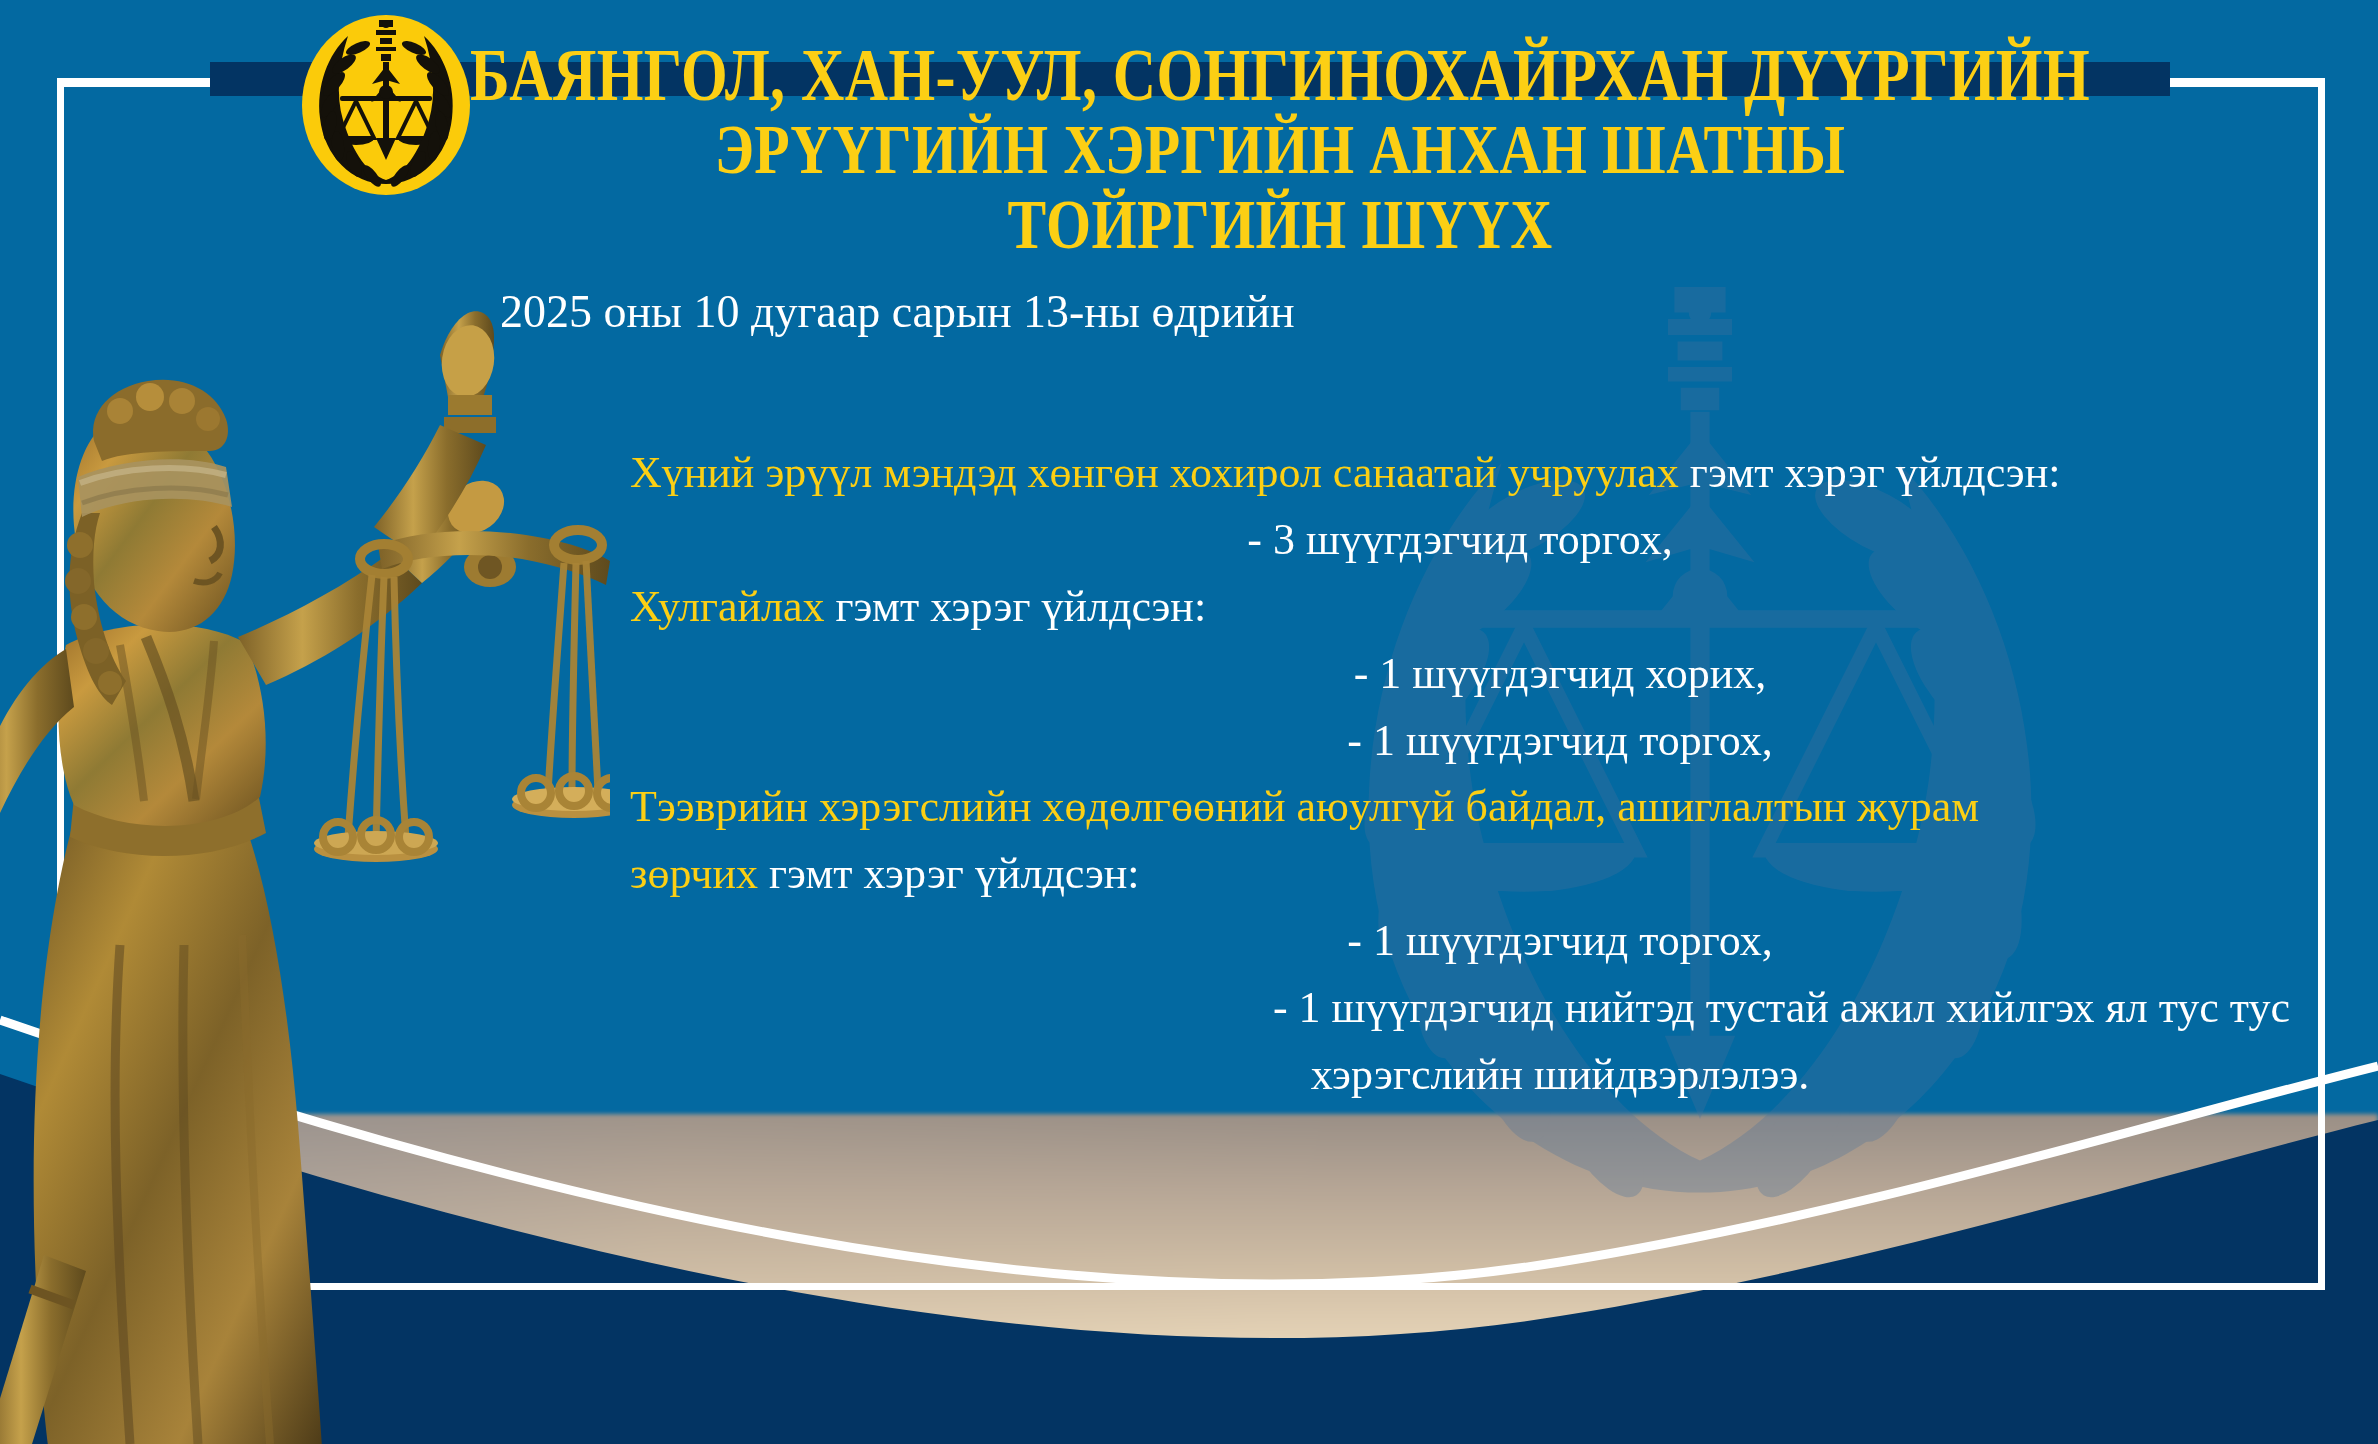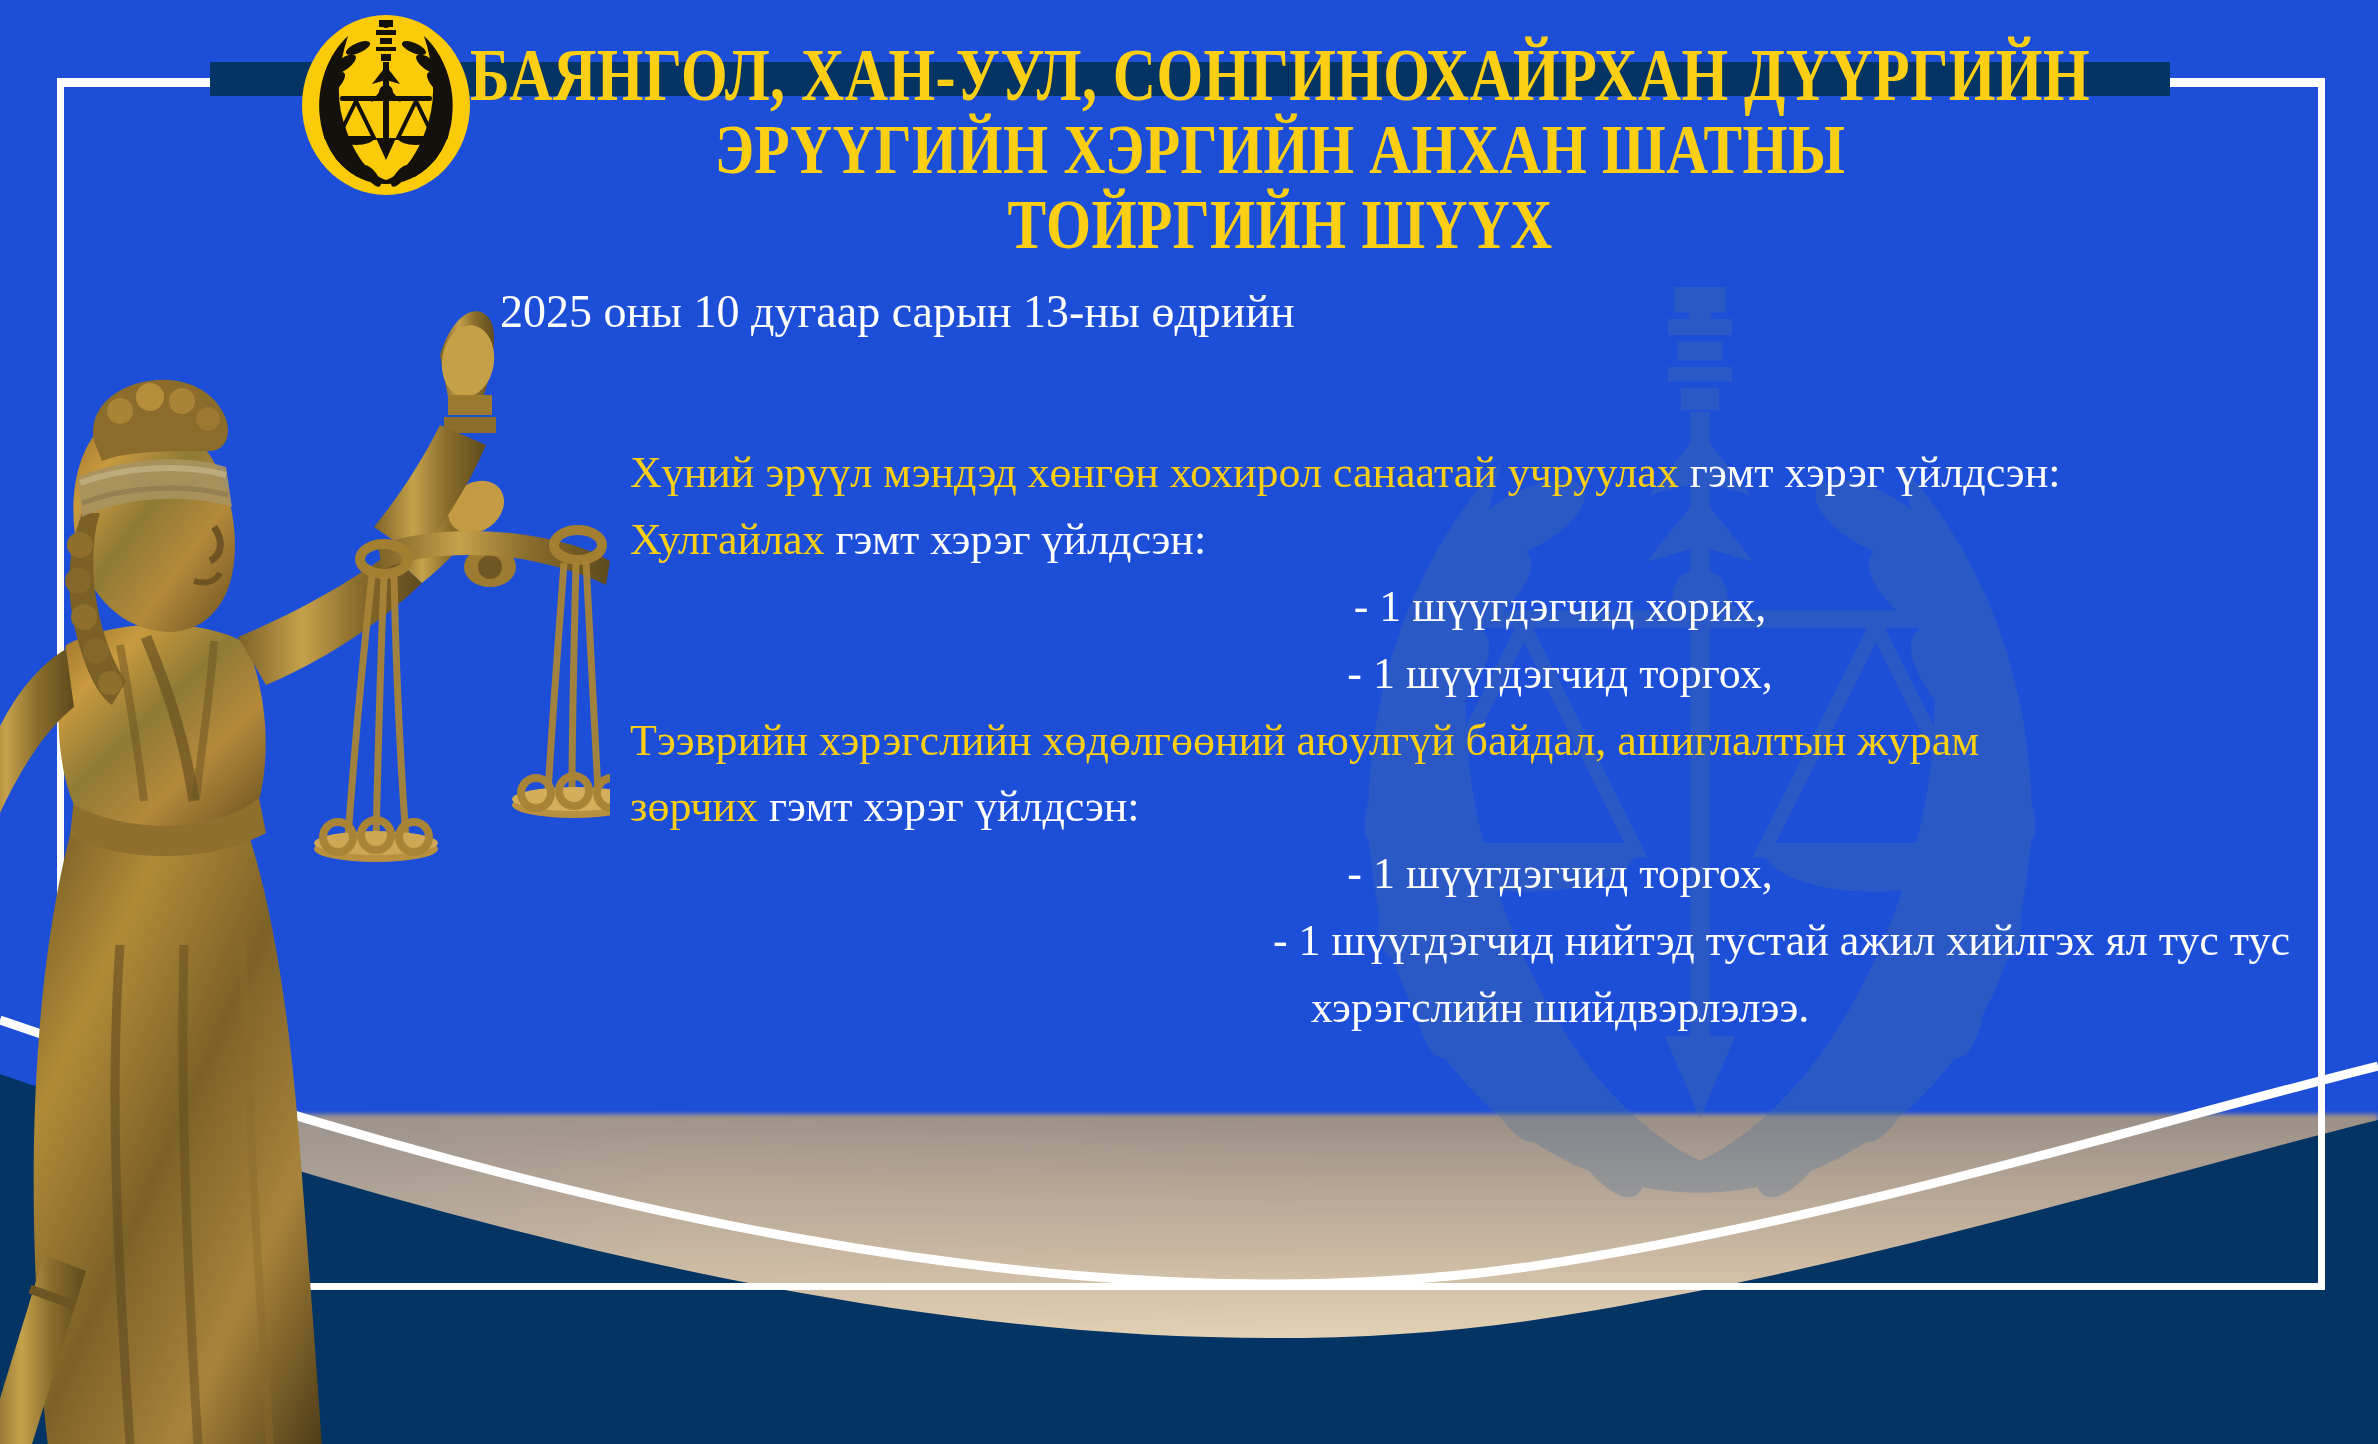--- a/index.html
+++ b/index.html
@@ -4,21 +4,21 @@
 <title>Court Announcement Card</title>
 <style>
   html,body{margin:0;padding:0;background:#0a0a0a;}
   *{box-sizing:border-box;}
 
   #poster{
     position:relative;
     width:2378px;
     height:1444px;
     overflow:hidden;
-    background:#1d4ed8;
+    background:#0369a1;
     font-family:"Liberation Serif", serif;
     -webkit-font-smoothing:antialiased;
   }
 
   
   .photo-band{
     position:absolute;
     left:0; right:0; bottom:0;
     height:330px;
     background:
@@ -404,20 +404,21 @@
   </div>
 
   <div class="subtitle">
     <span>2025 оны 10 дугаар сарын 13-ны өдрийн</span>
   </div>
 
   <div class="body">
 
     <span class="row left wide"><span class="hl">Хүний эрүүл мэндэд хөнгөн хохирол санаатай учруулах</span><span> гэмт хэрэг үйлдсэн:</span></span>
 
+    <span class="row center"><span>- 3 шүүгдэгчид торгох,</span></span>
 
     <span class="row left"><span class="hl">Хулгайлах</span><span> гэмт хэрэг үйлдсэн:</span></span>
 
     <span class="row indent"><span>- 1 шүүгдэгчид хорих,</span></span>
 
 
     <span class="row indent"><span>- 1 шүүгдэгчид торгох,</span></span>
 
     <span class="row left wide"><span class="hl">Тээврийн хэрэгслийн хөдөлгөөний аюулгүй байдал, ашиглалтын журам</span></span>
 

